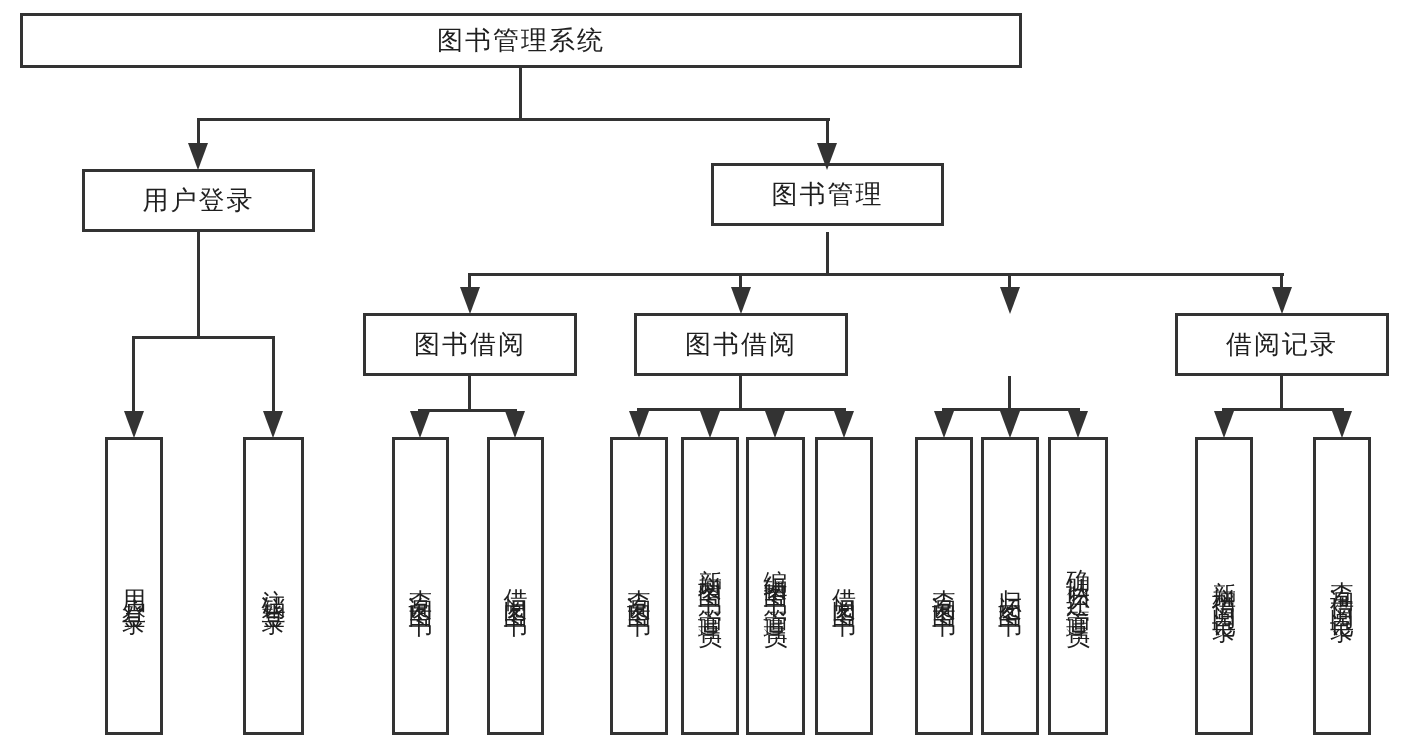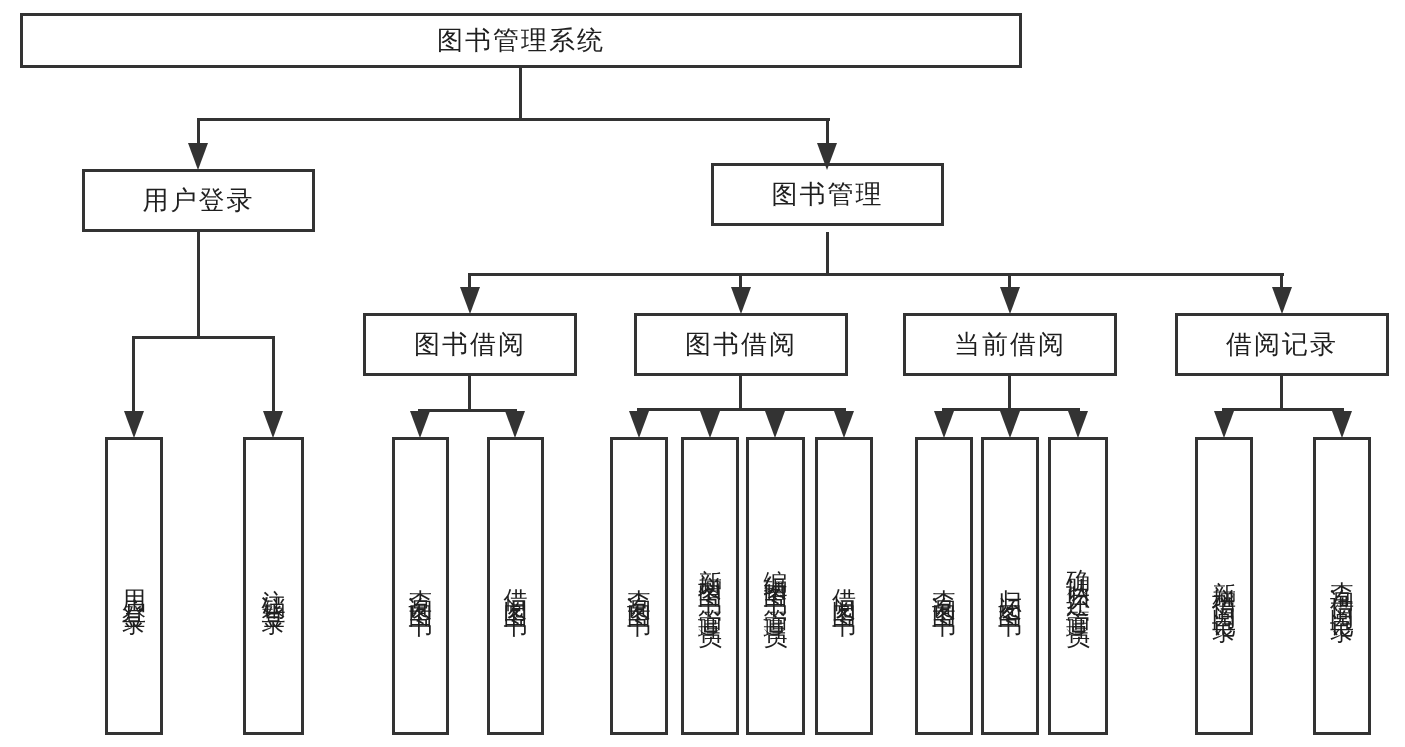--- a/index.html
+++ b/index.html
@@ -56,21 +56,20 @@
 
 <div class="canvas">
 
   <div class="box h" style="left:20px;top:13px;width:1002px;height:55px">图书管理系统</div>
 
   <div class="box h" style="left:82px;top:169px;width:233px;height:63px">用户登录</div>
   <div class="box h" style="left:711px;top:163px;width:233px;height:63px">图书管理</div>
 
   <div class="box h" style="left:363px;top:313px;width:214px;height:63px">图书借阅</div>
   <div class="box h" style="left:634px;top:313px;width:214px;height:63px">图书借阅</div>
-  <div class="box h" style="left:903px;top:313px;width:214px;height:63px">当前借阅</div>
   <div class="box h" style="left:1175px;top:313px;width:214px;height:63px">借阅记录</div>
 
   <div class="box v" style="left:105px;top:437px;width:58px;height:298px">用户登录</div>
   <div class="box v" style="left:243px;top:437px;width:61px;height:298px">注销登录</div>
 
   <div class="box v" style="left:392px;top:437px;width:57px;height:298px">查询图书</div>
   <div class="box v" style="left:487px;top:437px;width:57px;height:298px">借阅图书</div>
 
   <div class="box v" style="left:610px;top:437px;width:58px;height:298px">查询图书</div>
   <div class="box v" style="left:681px;top:437px;width:58px;height:298px">新增图书（管理员）</div>

